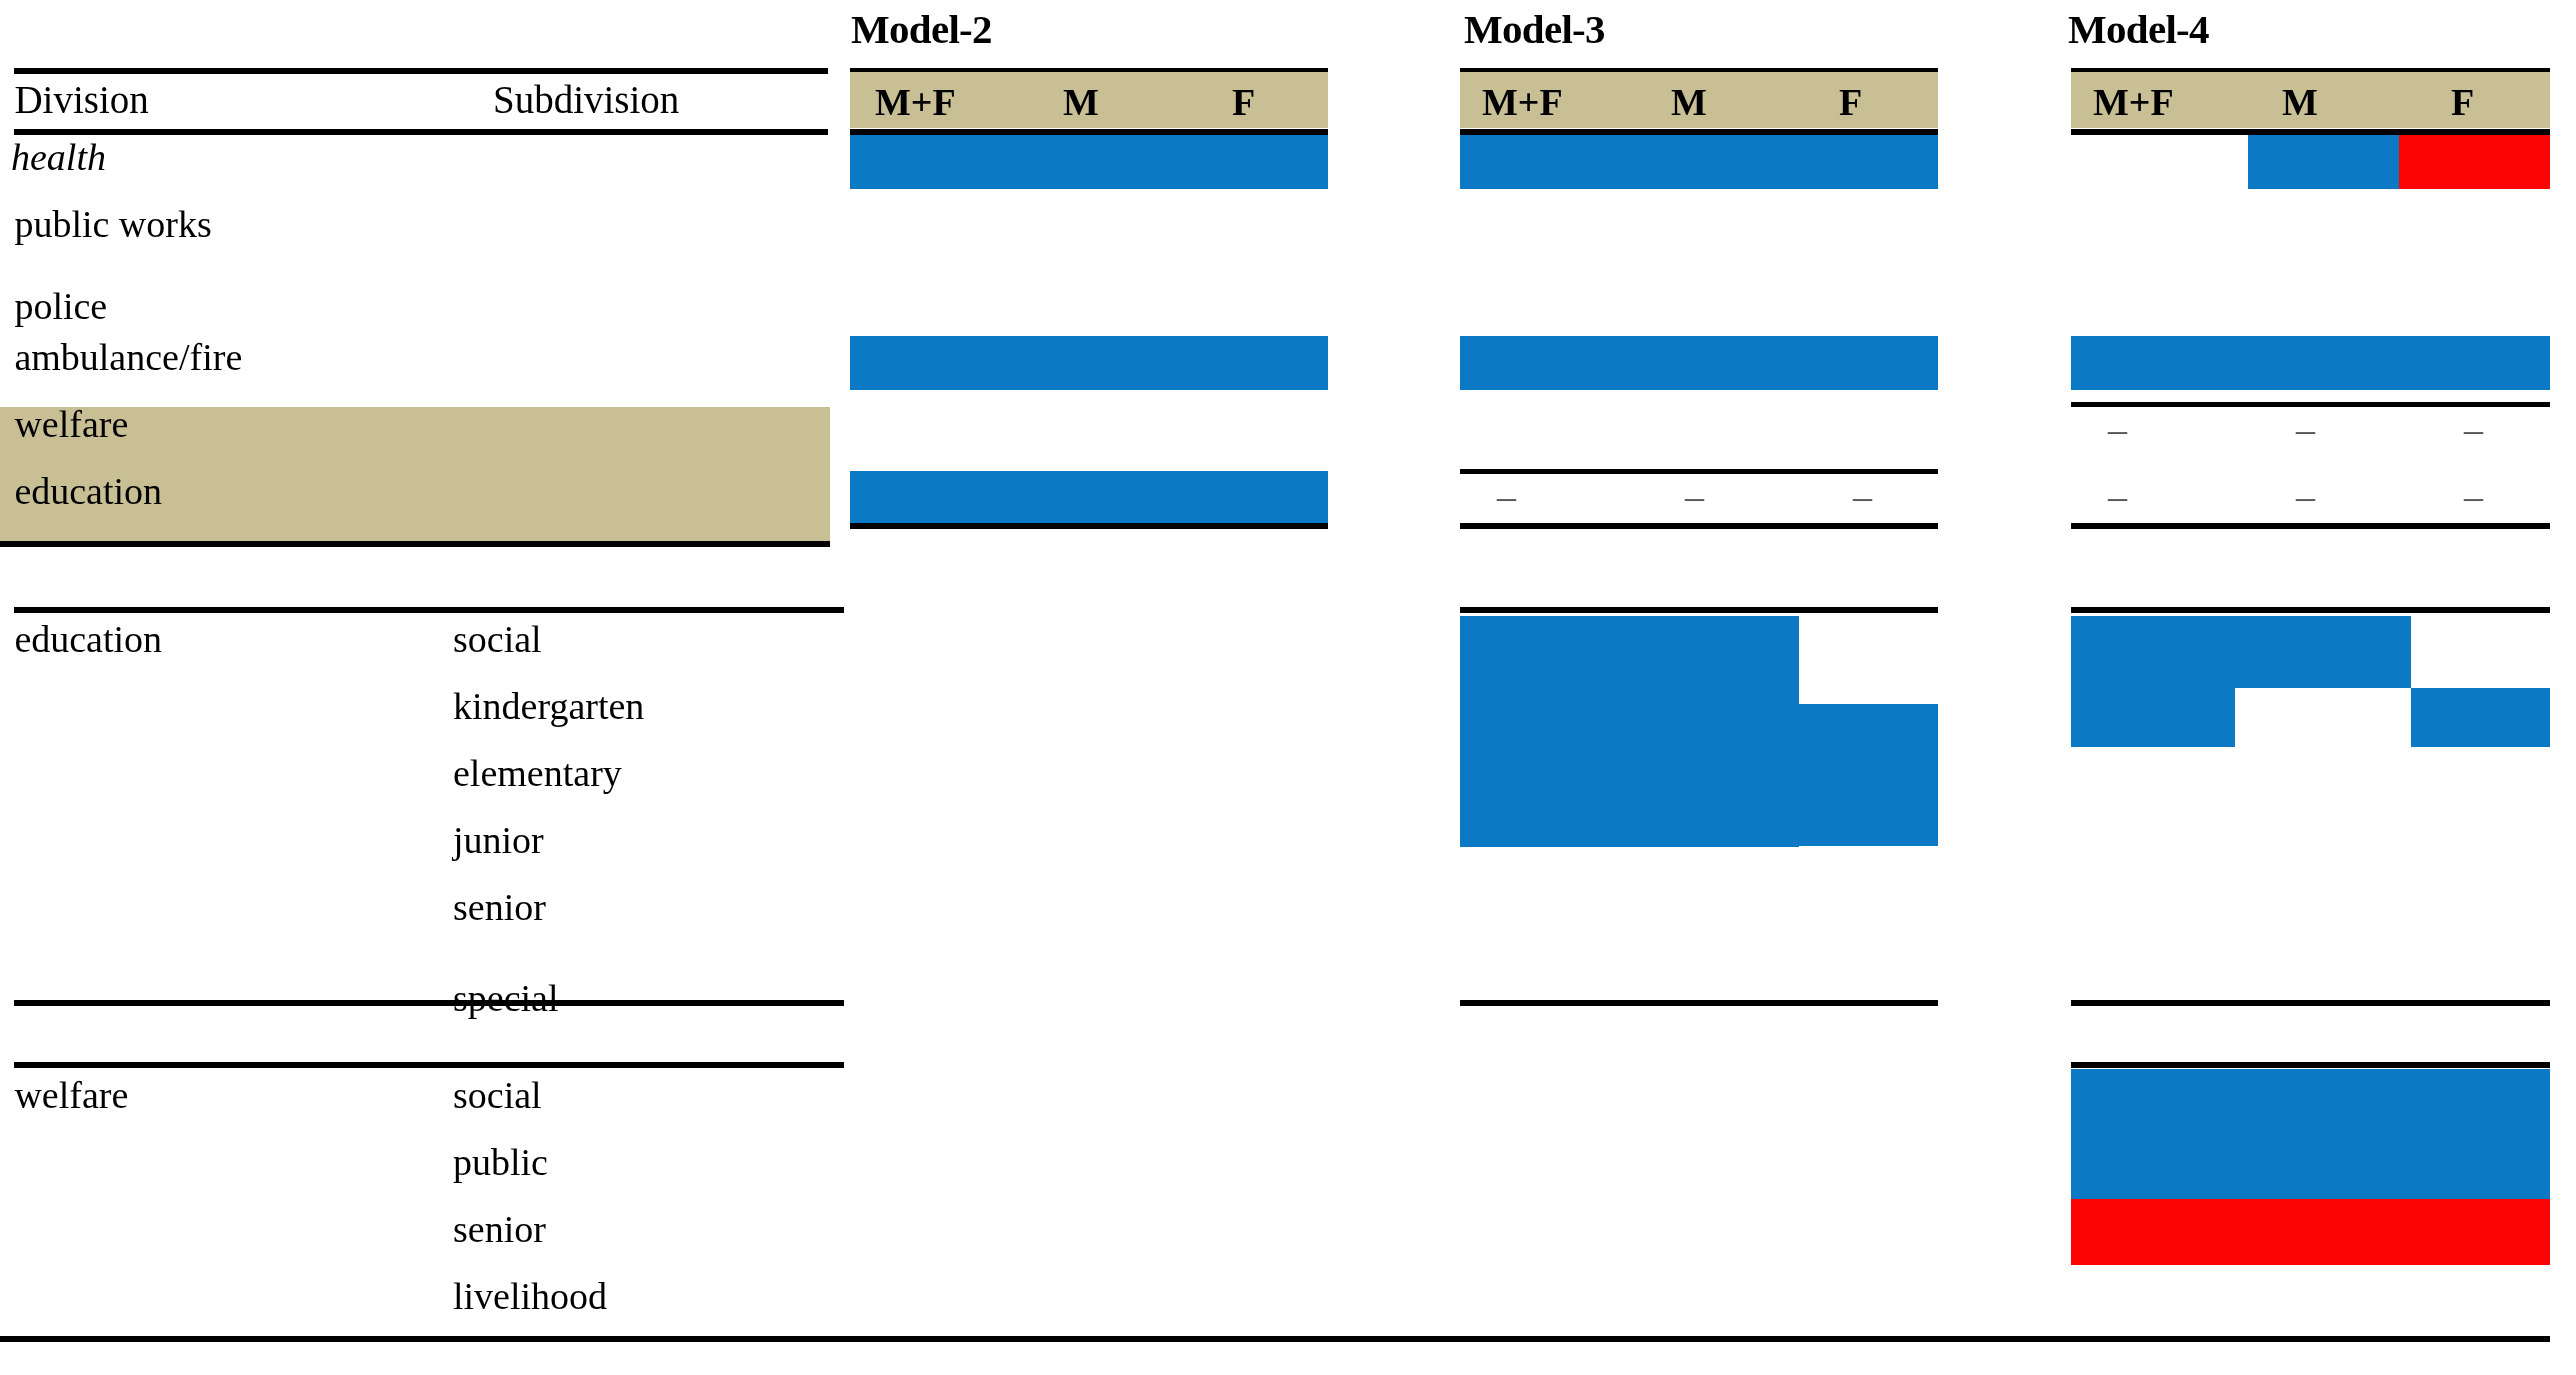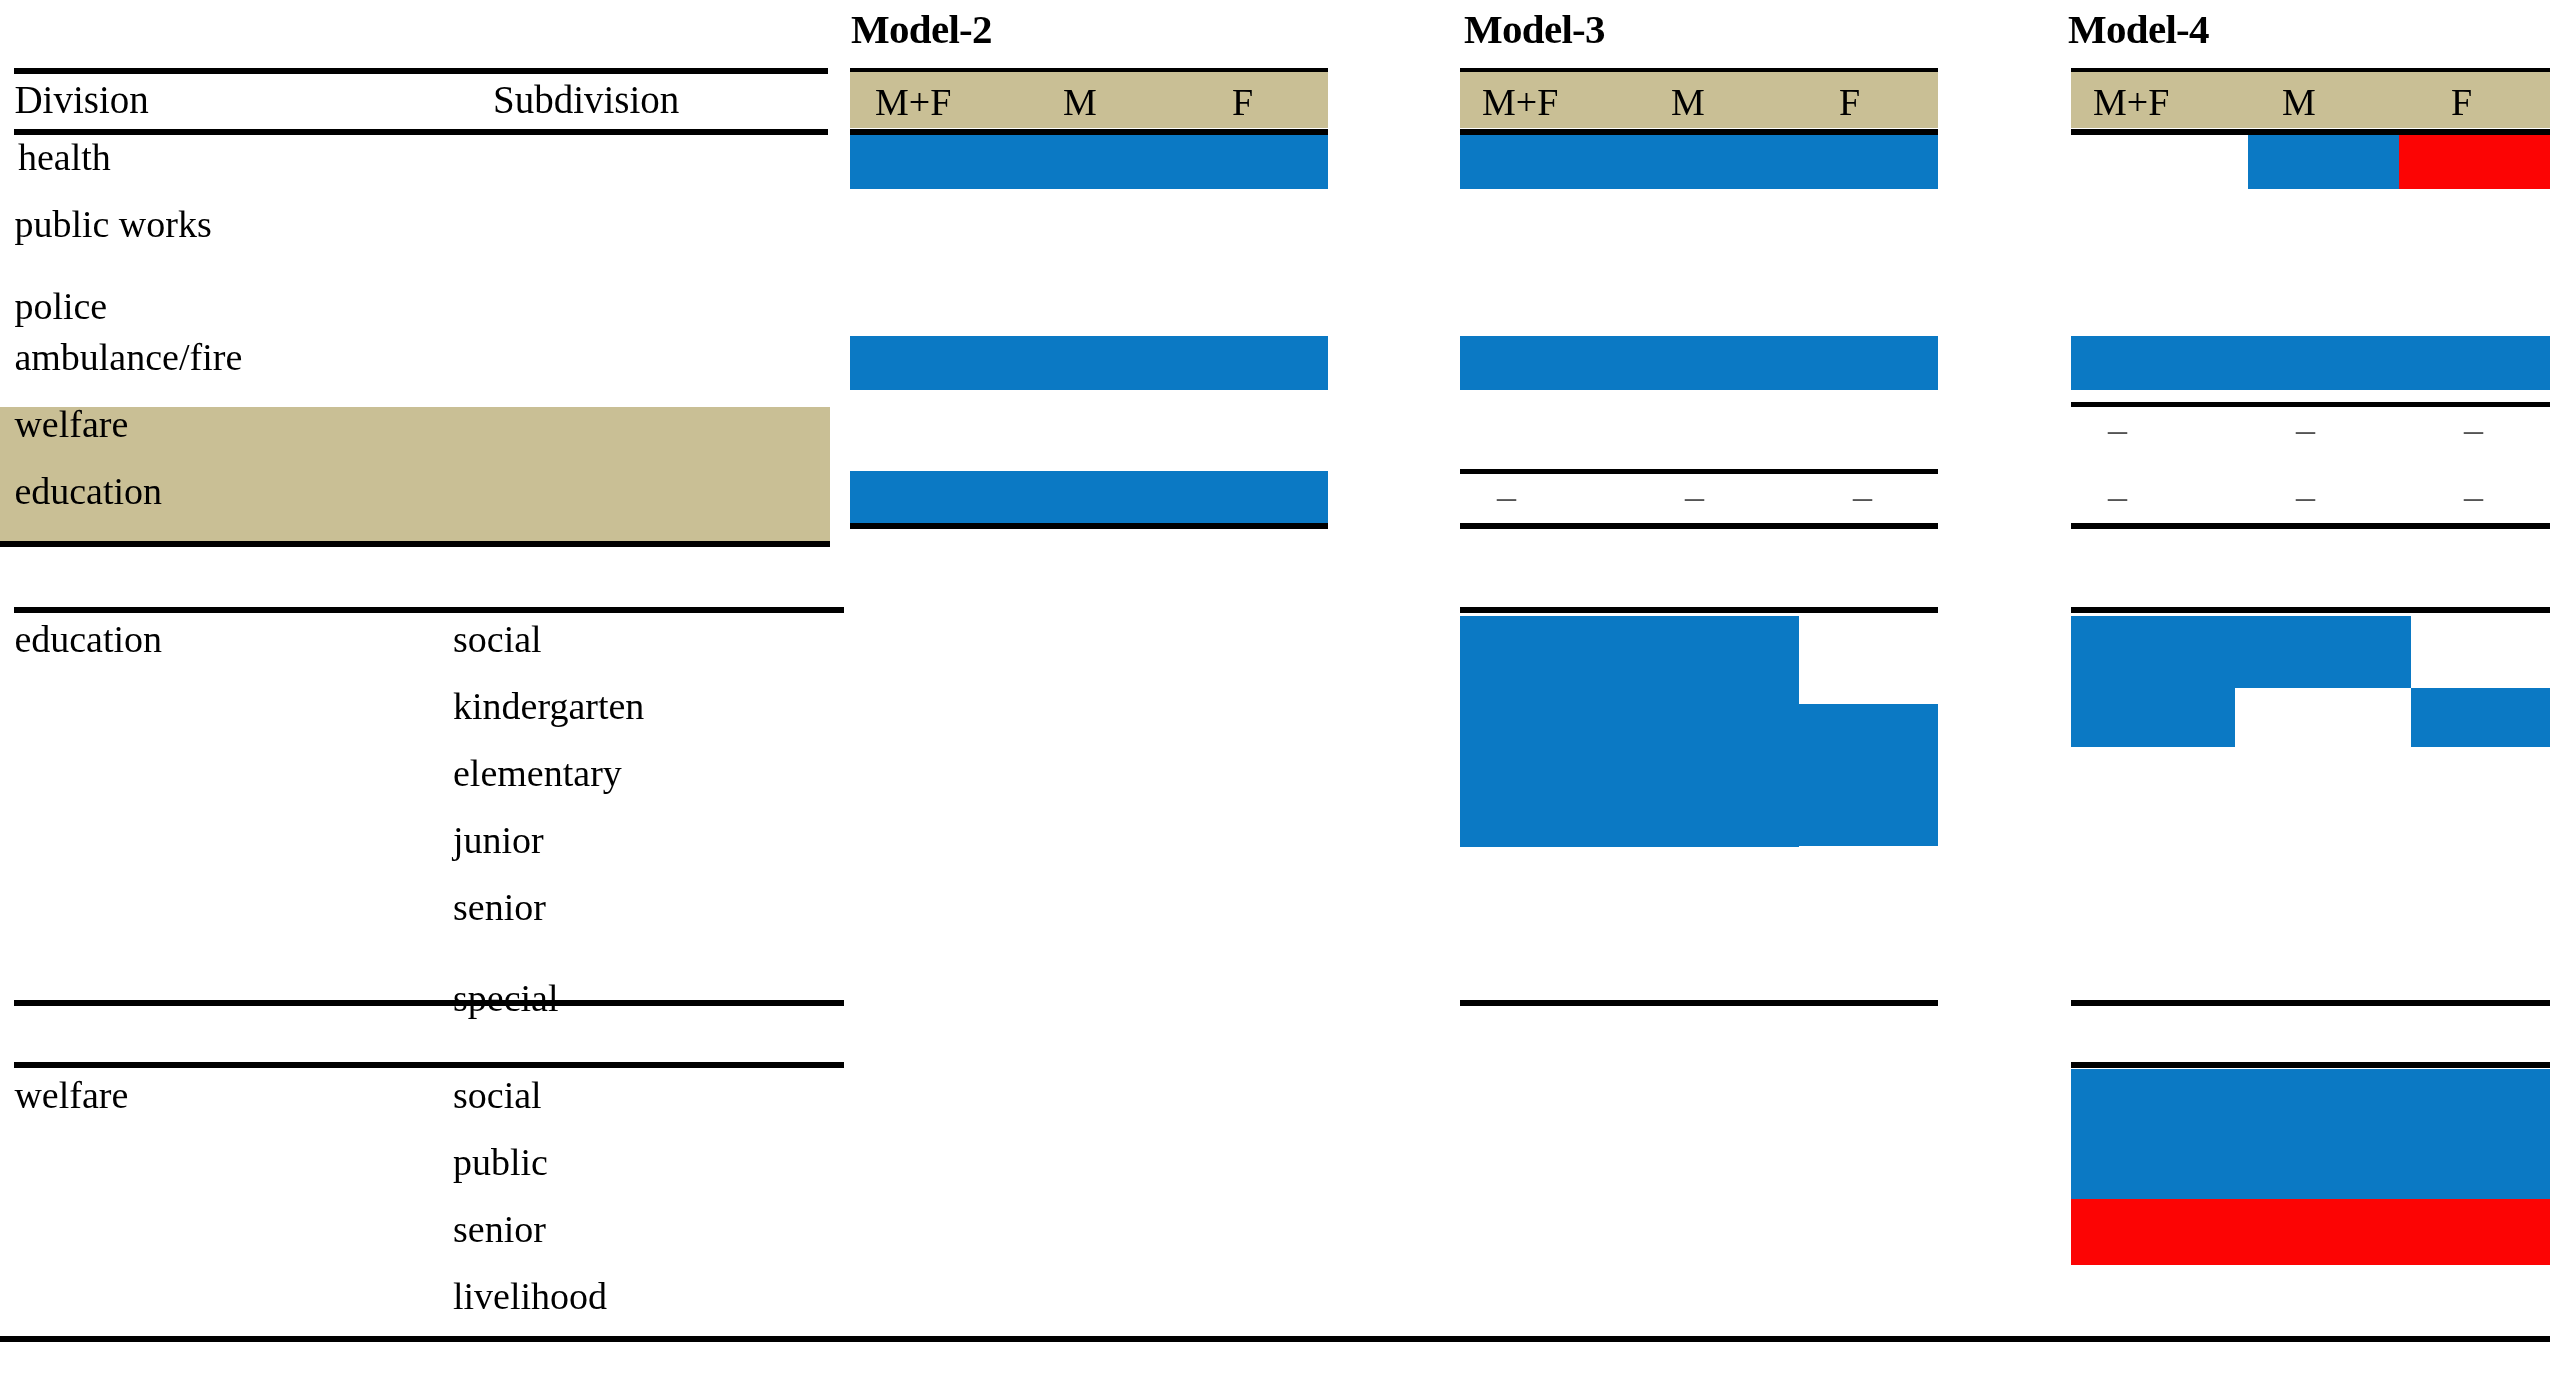--- a/index.html
+++ b/index.html
@@ -12,21 +12,21 @@
     overflow:hidden;
     padding-left:24px;
   }
   
   .rule{position:absolute;background:#000000;height:5.9px;}
   .rule.thin{height:4.6px;}
   
   .txt{position:absolute;white-space:nowrap;color:#000;
        font-family:"Liberation Serif","DejaVu Serif",serif;}
   .model-title{font-size:41px;font-weight:bold;letter-spacing:-0.7px;}
-  .hdr-cell{font-size:38px;font-weight:normal;}
+  .hdr-cell{font-size:38px;font-weight:bold;}
   .colhead{font-size:39px;}
   .rowlabel{font-size:38px;}
   .sublabel{font-size:38px;}
   .dash{position:absolute;font-size:38px;color:#555;}
   
   .band{position:absolute;}
   .tan{background:#c9bf95;}
   .blue{background:#0b79c4;}
   .red{background:#fc0404;}
   .hl{background:#c9bf95;}
@@ -64,21 +64,21 @@
   <div class="txt hdr-cell" style="left:2282px;top:80px;">M</div>
   <div class="txt hdr-cell" style="left:2451px;top:80px;">F</div>
 
   <div class="rule" style="left:14.4px;top:129px;width:814px;"></div>
   <div class="rule" style="left:850px;top:129px;width:478px;"></div>
   <div class="rule" style="left:1460px;top:129px;width:478px;"></div>
   <div class="rule" style="left:2071px;top:129px;width:479px;"></div>
 
   <div class="band hl" style="left:0px;top:407px;width:830px;height:139px;"></div>
 
-  <div class="txt rowlabel" style="left:18px;top:135px;">health</div>
+  <div class="txt rowlabel" style="left:11px;top:135px;font-style:italic;">health</div>
   <div class="txt rowlabel" style="left:14.4px;top:202px;">public works</div>
   <div class="txt rowlabel" style="left:14.4px;top:284px;">police</div>
   <div class="txt rowlabel" style="left:14.4px;top:335px;">ambulance/fire</div>
   <div class="txt rowlabel" style="left:14.4px;top:402px;">welfare</div>
   <div class="txt rowlabel" style="left:14.4px;top:469px;">education</div>
 
   <div class="band blue" style="left:850px;top:135px;width:478px;height:54px;"></div>
   <div class="band blue" style="left:850px;top:336px;width:478px;height:54px;"></div>
   <div class="band blue" style="left:850px;top:471px;width:478px;height:54px;"></div>
 

